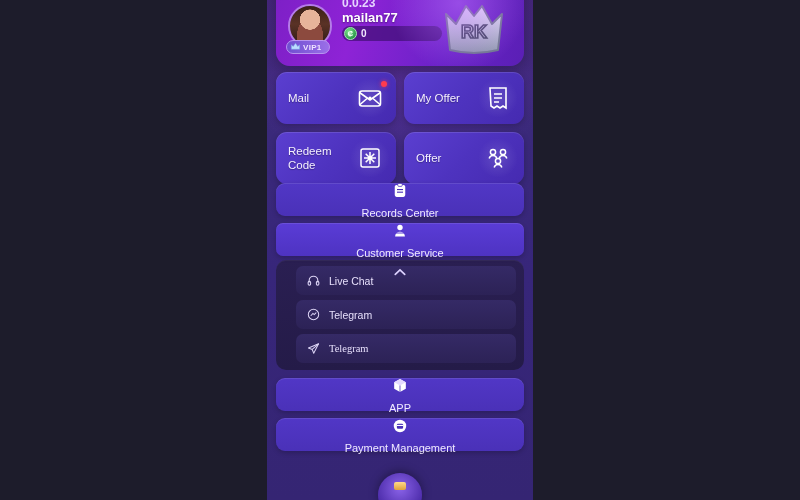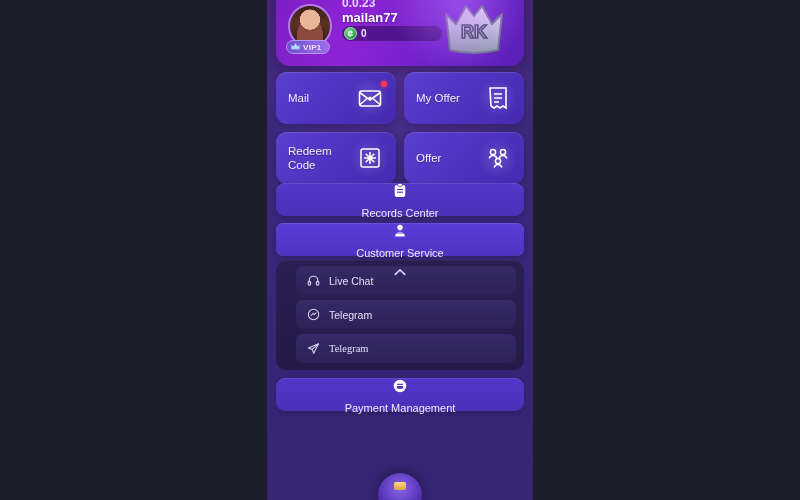--- a/index.html
+++ b/index.html
@@ -309,20 +309,35 @@
           <span class="sub-ic">
             <svg width="13" height="13" viewBox="0 0 18 18" fill="none" stroke="#dcd4f5" stroke-width="1.4" stroke-linejoin="round">
               <path d="M16 2.5 L2 8.4 L7.2 10.3 L9.3 15.5 Z"></path>
               <path d="M7.2 10.3 L16 2.5"></path>
             </svg>
           </span>
           <span class="sub-label">Telegram</span>
         </div>
       </div>
 
+      <div class="row">
+        <span class="row-ic">
+          <svg width="14" height="15" viewBox="0 0 18 19" fill="#ffffff">
+            <path d="M9 1 L16.5 5.2 V13.8 L9 18 L1.5 13.8 V5.2 Z"></path>
+            <path d="M9 1 L16.5 5.2 L9 9.4 L1.5 5.2 Z" fill="#e4daff"></path>
+            <path d="M9 9.4 V18" stroke="#4a31b8" stroke-width="1"></path>
+          </svg>
+        </span>
+        <span class="row-label">APP</span>
+        <span class="chev">
+          <svg width="12" height="8" viewBox="0 0 14 9" fill="none" stroke="#ddd2ff" stroke-width="2" stroke-linecap="round">
+            <path d="M1.5 1.8 L7 7 L12.5 1.8"></path>
+          </svg>
+        </span>
+      </div>
 
       <div class="row">
         <span class="row-ic">
           <svg width="14" height="14" viewBox="0 0 18 18" fill="#ffffff">
             <circle cx="9" cy="9" r="8"></circle>
             <rect x="5" y="6" width="8" height="6.5" rx="1.4" fill="#4a31b8"></rect>
             <rect x="5" y="7.6" width="8" height="1.4" fill="#ffffff"></rect>
           </svg>
         </span>
         <span class="row-label">Payment Management</span>

